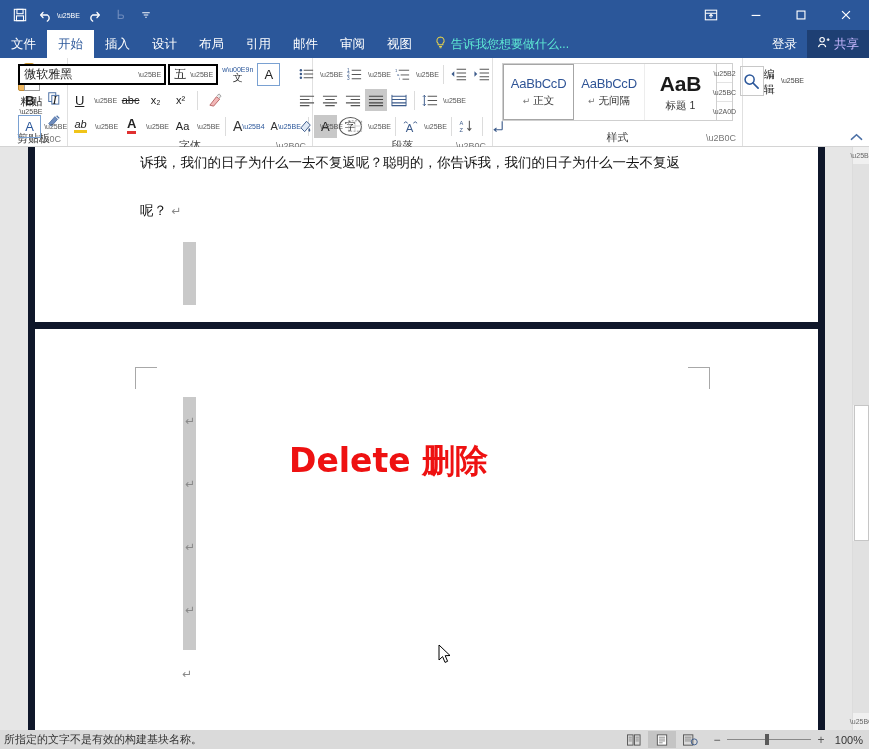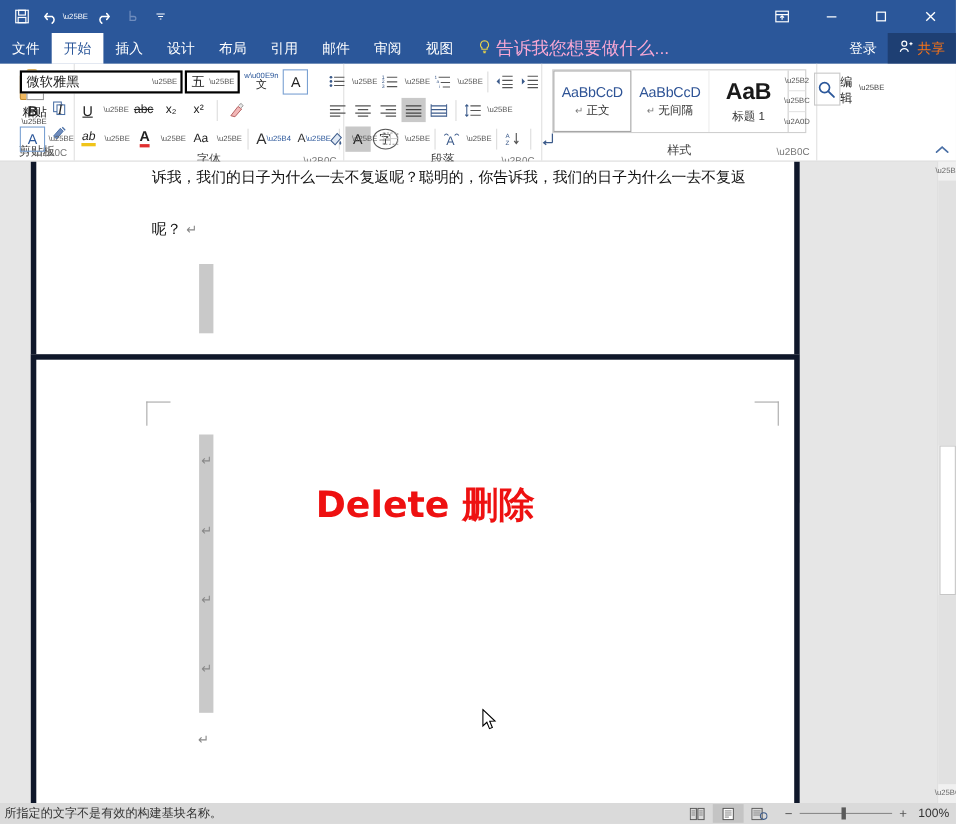--- a/index.html
+++ b/index.html
@@ -40,27 +40,27 @@
     position: absolute; top: 30px; left: 0; width: 869px; height: 28px;
     background: #2b579a; display: flex; align-items: flex-end;
   }
   .tab {
     height: 28px; padding: 0 11px; display: flex; align-items: center;
     font-size: 12.5px; color: #ffffff;
   }
   .tab.active { background: #ffffff; color: #2b579a; }
   .tellme {
     display: flex; align-items: center; gap: 5px; height: 28px;
-    padding-left: 12px; color: #f9a8d4; font-size: 16px;
+    padding-left: 12px; color: #5eead4; font-size: 12px;
   }
   .bulb { font-size: 12px; color: #e8d44a; }
   .tb-right { margin-left: auto; display: flex; align-items: center; height: 28px; }
   .signin { color: #fff; font-size: 12.5px; padding: 0 10px; height:28px; display:flex; align-items:center;}
   .share {
-    background: #1e3f73; color: #f97316; font-size: 12.5px;
+    background: #1e3f73; color: #c4b5fd; font-size: 12.5px;
     height: 28px; padding: 0 10px; display: flex; align-items: center; gap: 4px;
   }
 
   
   .ribbon {
     position: absolute; top: 58px; left: 0; width: 869px; height: 89px;
     background: #ffffff; border-bottom: 1px solid #d4d4d4;
     display: flex; align-items: stretch;
   }
   .group { position: relative; display: flex; flex-direction: column; align-items: center;
@@ -137,21 +137,21 @@
   .edit-ico { width:30px; height:30px; border:1px solid #c8c8c8; display:flex; align-items:center; justify-content:center;
               font-size:16px; color:#2b579a; }
   .edit-lbl { font-size:11px; color:#222; margin-top:2px; }
   .ribbon-collapse { position:absolute; right:6px; bottom:2px; font-size:11px; color:#555; }
 
   
   .docarea {
     position: absolute; top: 147px; left: 0; width: 852px; height: 583px;
     background: #e6e6e6; overflow: hidden;
   }
-  .page { position: absolute; left: 28px; width: 699px; background: #ffffff; border: 5px solid #0f172a; }
+  .page { position: absolute; left: 28px; width: 797px; background: #ffffff; border: 7px solid #0f172a; }
   #page1 { top: -90px; height: 400px; }
   #page2 { top: 175px; height: 470px; }
 
   .corner { position: absolute; width: 22px; height: 22px; }
   .c-tl { border-left: 1px solid #a8a8a8; border-top: 1px solid #a8a8a8; }
   .c-tr { border-right: 1px solid #a8a8a8; border-top: 1px solid #a8a8a8; }
   .c-bl { border-left: 1px solid #a8a8a8; border-bottom: 1px solid #a8a8a8; }
   .c-br { border-right: 1px solid #a8a8a8; border-bottom: 1px solid #a8a8a8; }
 
   .doc-line {

